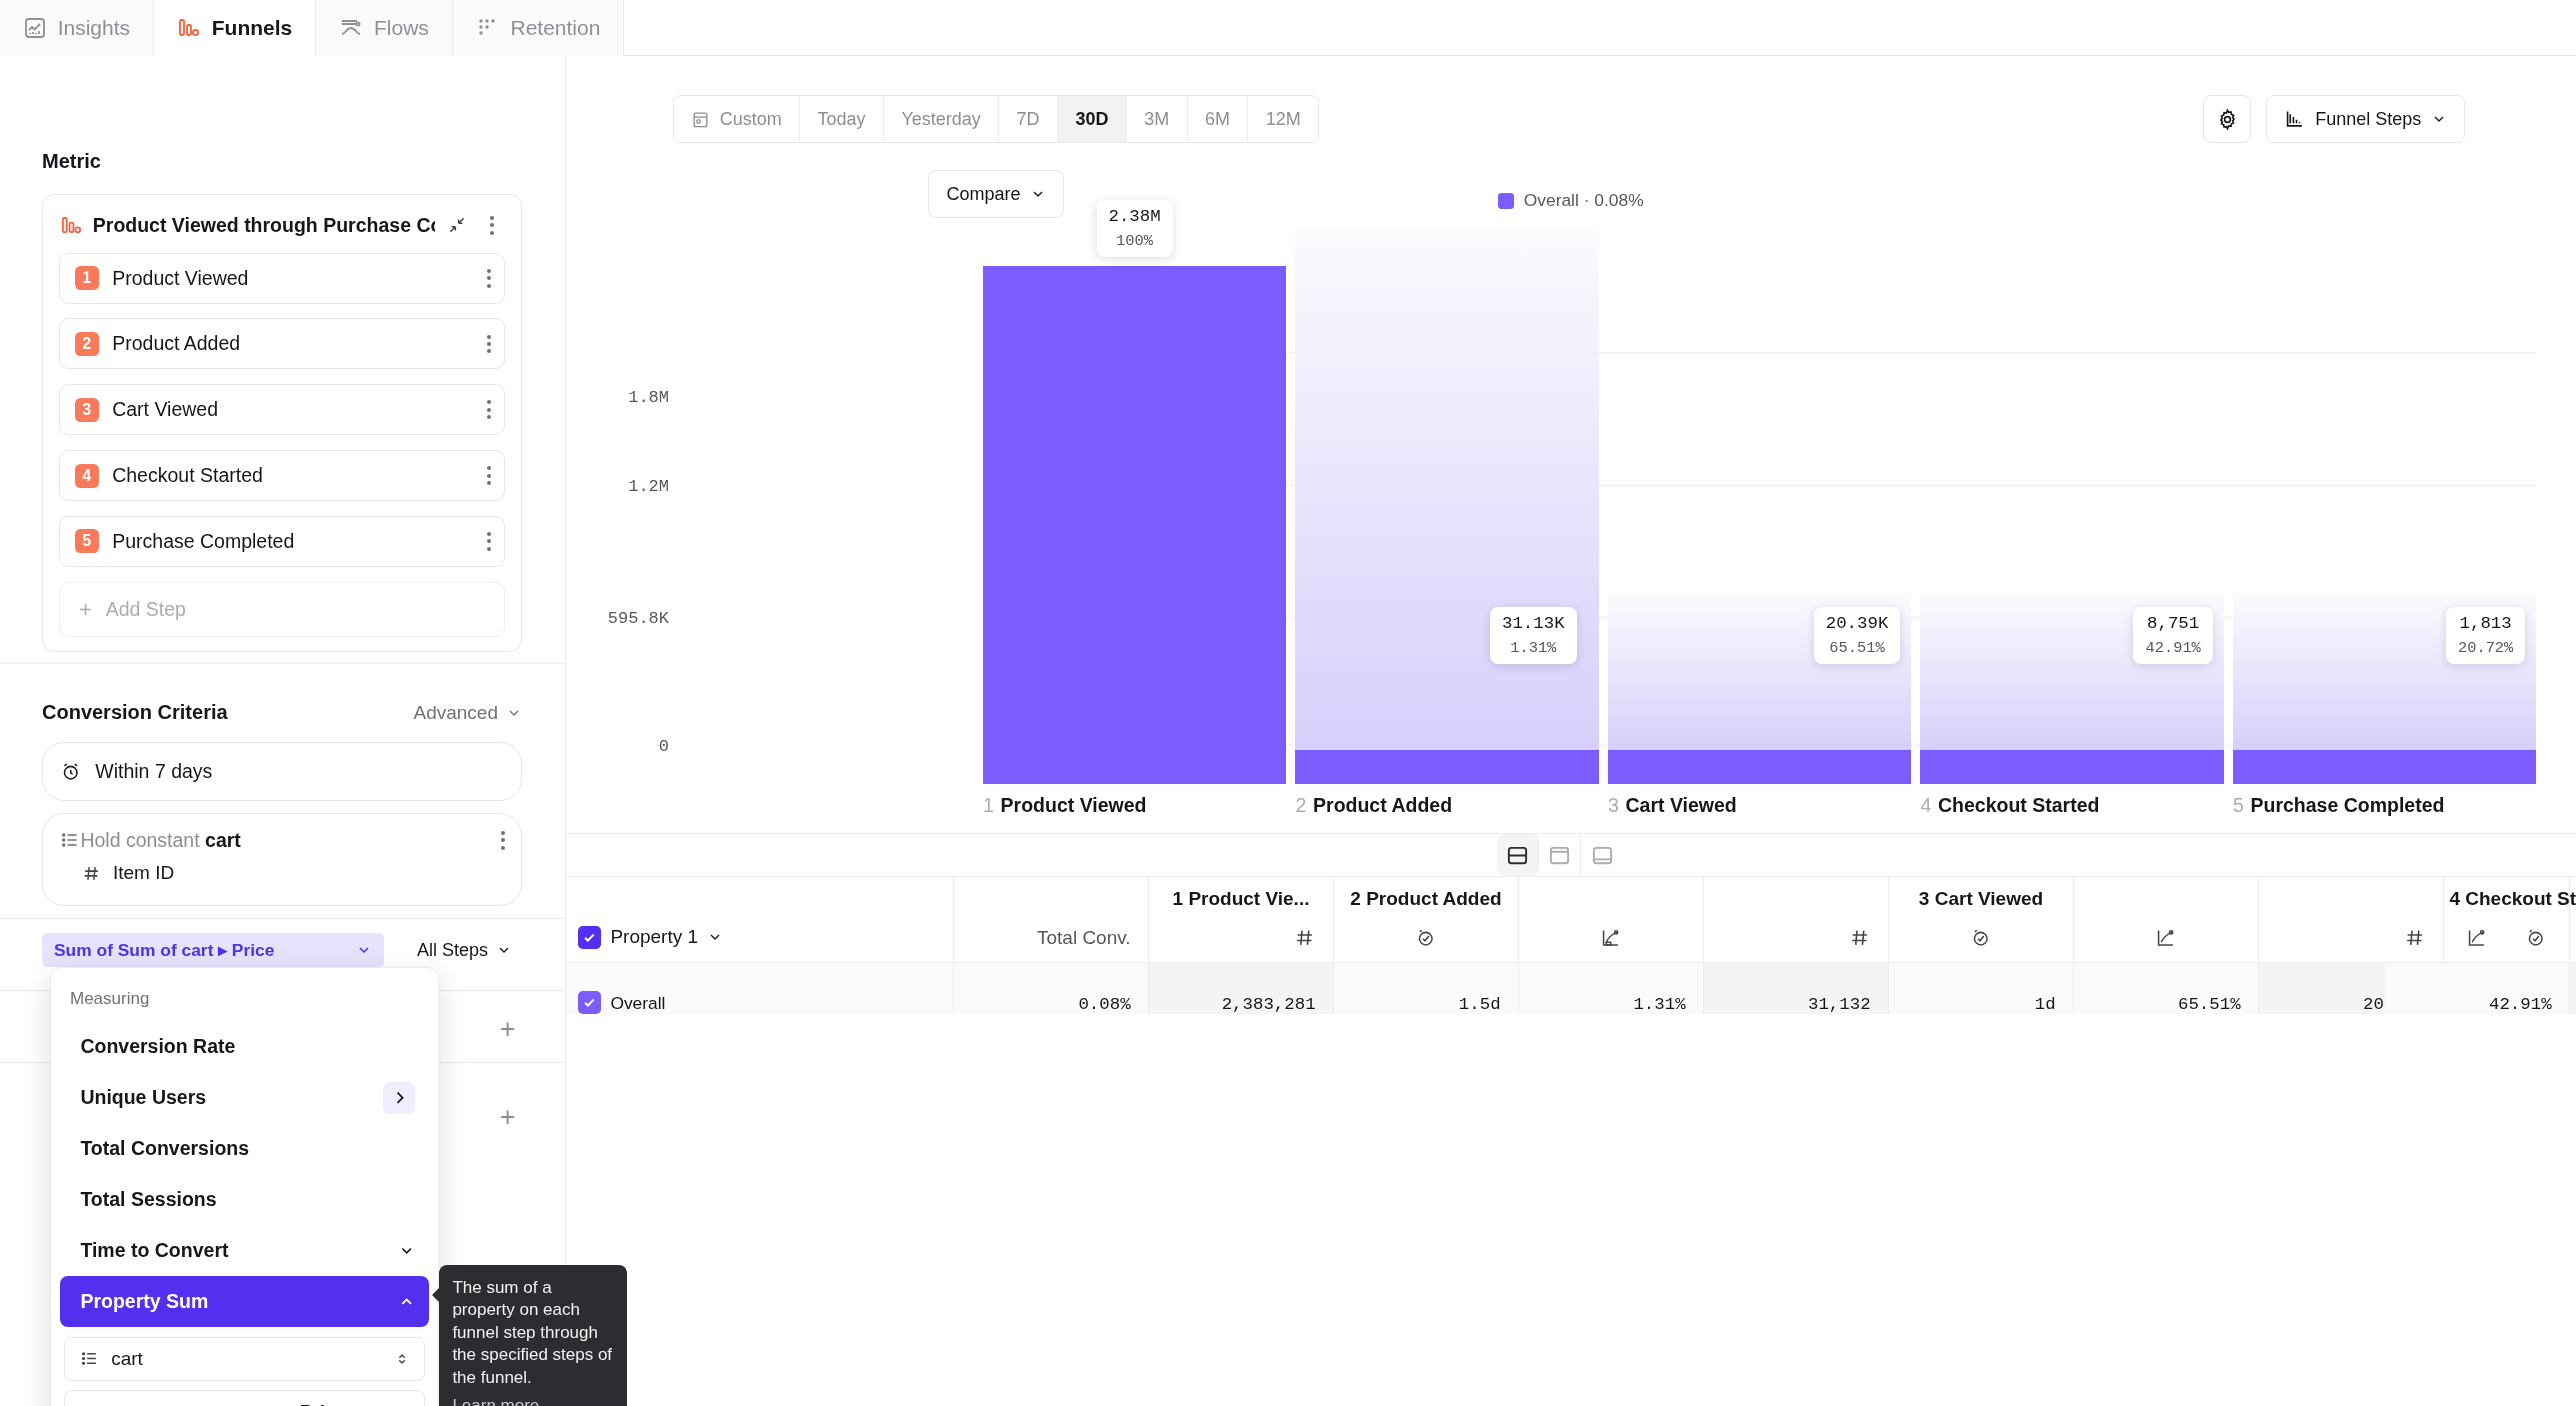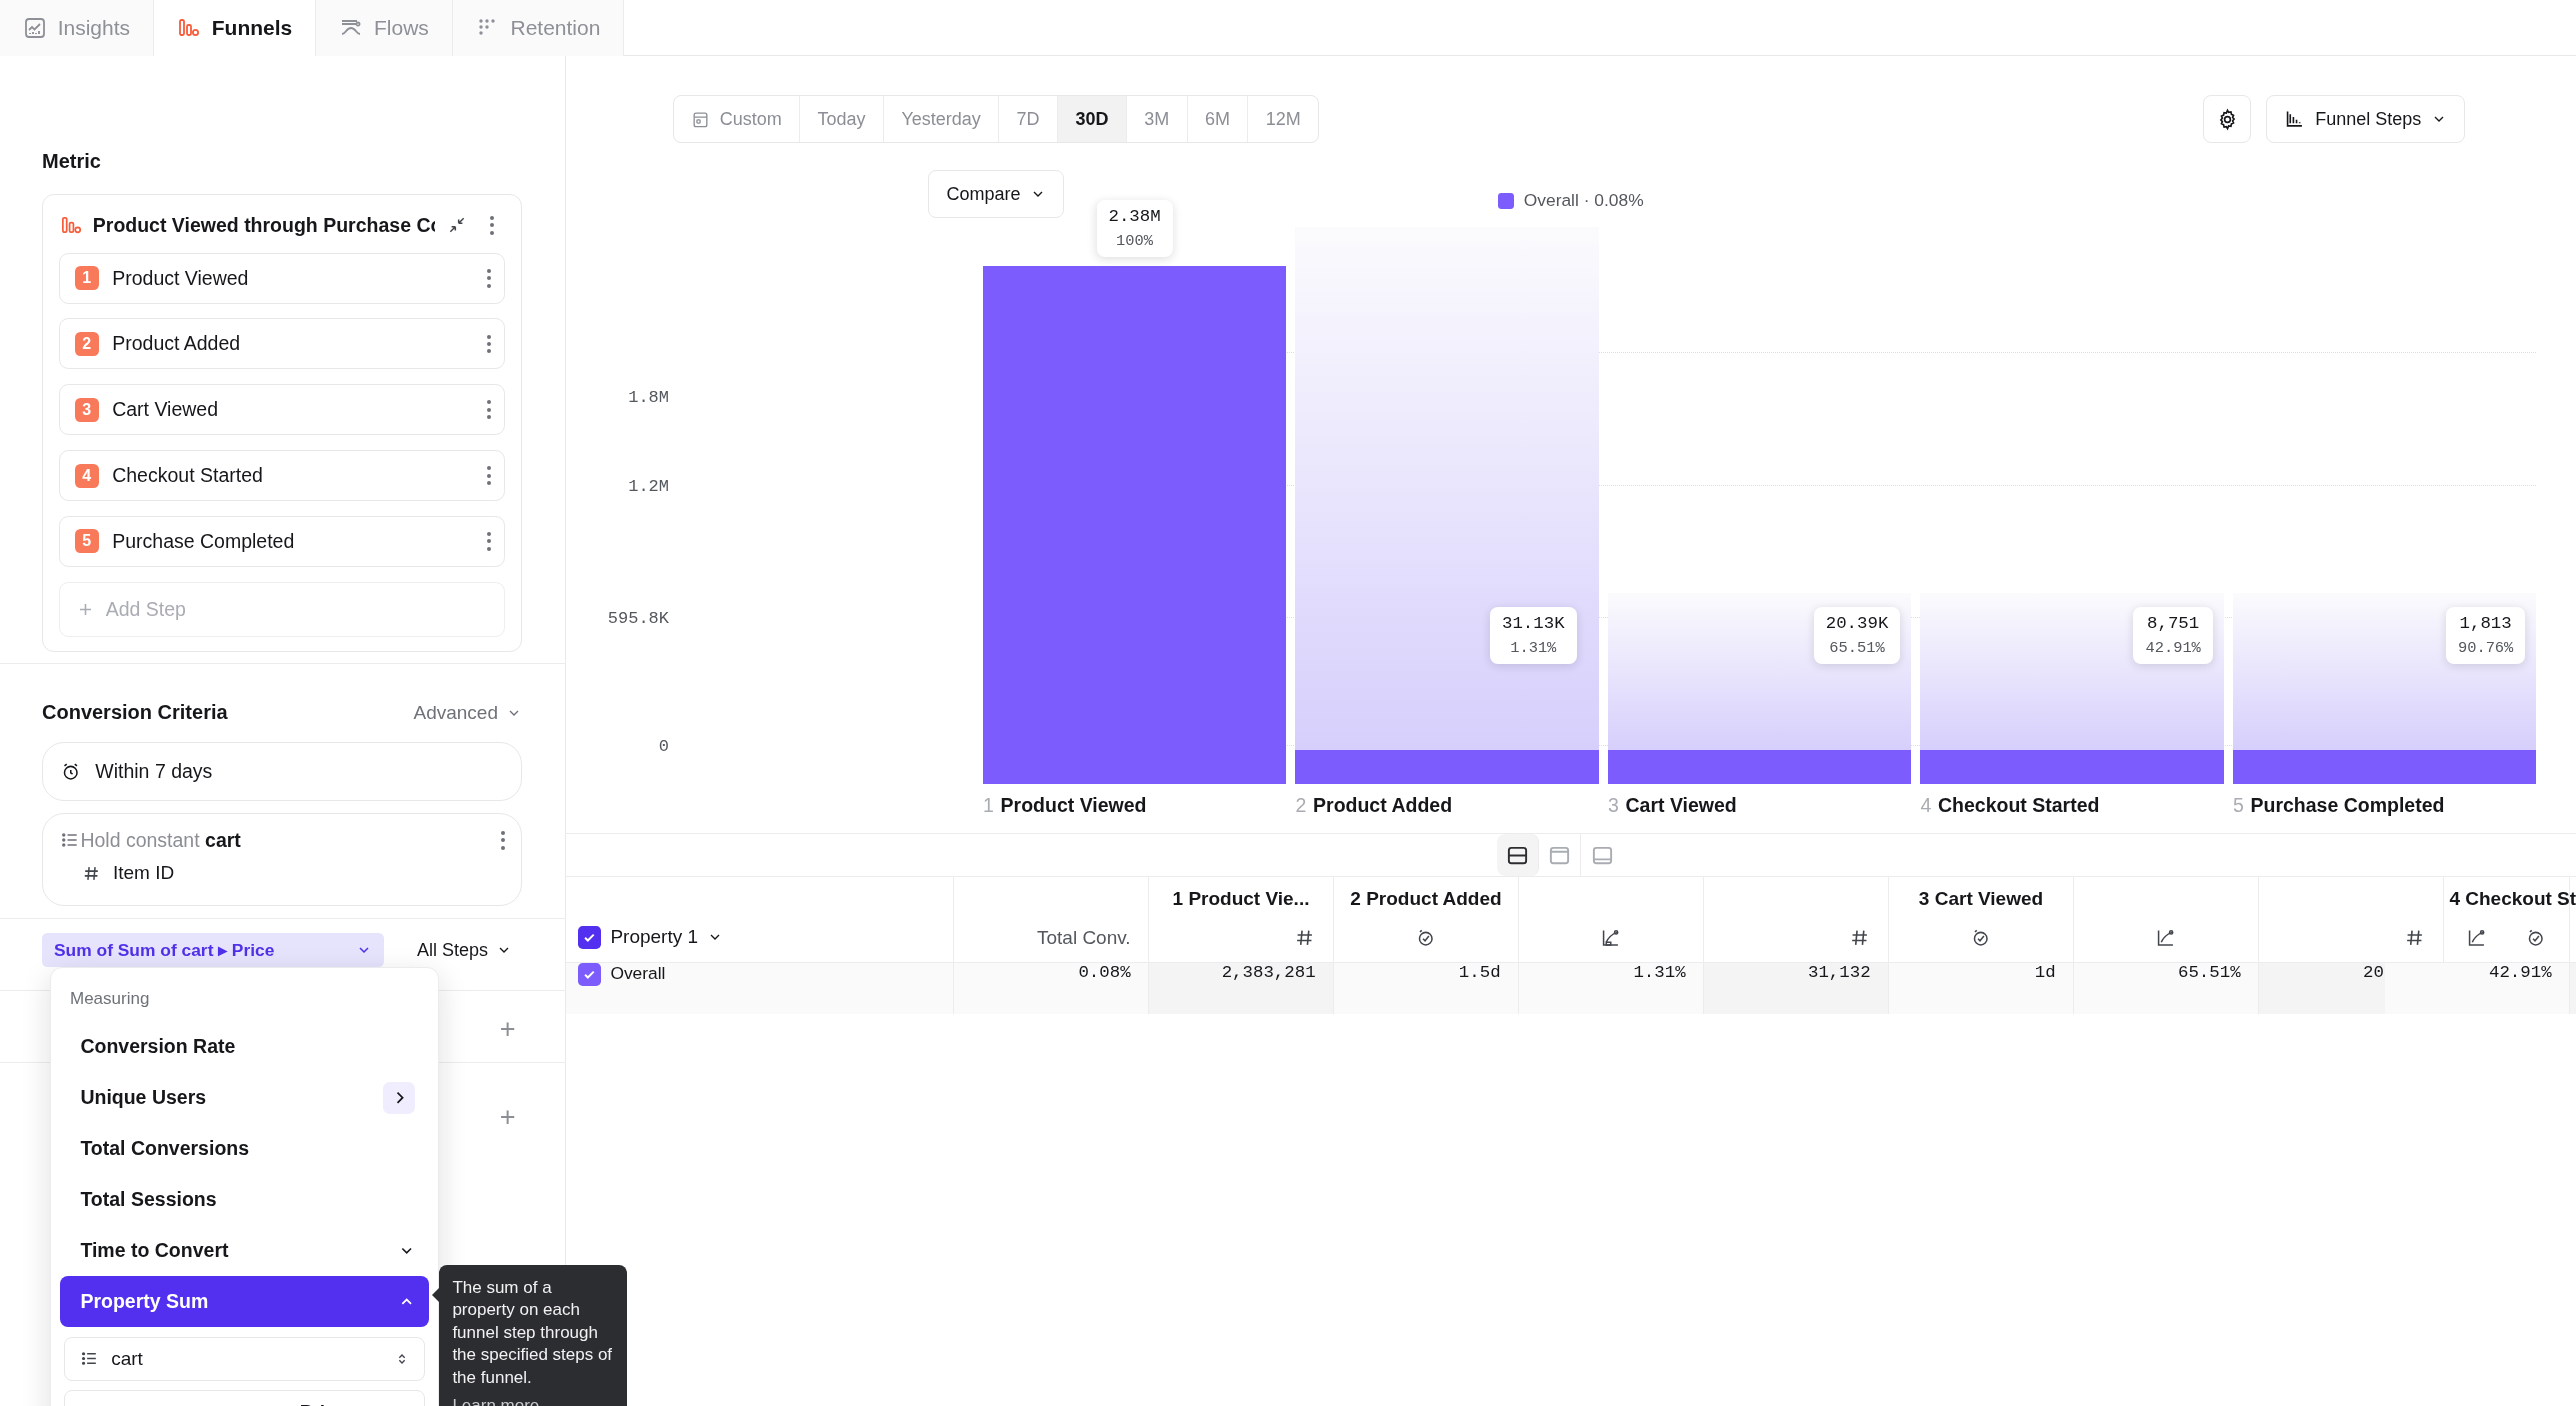--- a/index.html
+++ b/index.html
@@ -212,21 +212,21 @@
   .gh .sub { position:absolute; bottom: 13.4px; left:0; right:0; display:flex; align-items:center; justify-content:center; }
   .gh .sub.left { justify-content:flex-start; padding-left: 12px; gap:9.4px; }
   .gh .sub.right { justify-content:flex-end; padding-right: 17.4px; }
   .hdr-row { border-bottom:0.7px solid #ececee; }
   .chk { width:23px; height:23px; border-radius:4.7px; background:#5330ef; display:flex; align-items:center; justify-content:center; flex:none; cursor:pointer; }
   .chk.light { background:#7c5cfc; }
   .chk svg { width:14.8px; height:14.8px; }
   .hdr-lab { font-size:19px; color:#15171a; }
   .hdr-lab.mut { color:#54585e; }
   .row { display:grid; grid-template-columns: 388px 195px 185px 185px 185px 185px 185px 185px 185px 185px; background:#fafafb; }
-  .cell { height: 51px; display:flex; align-items:flex-start; justify-content:flex-end; padding-right: 17.4px;
+  .cell { height: 51px; display:flex; align-items:flex-end; justify-content:flex-end; padding-right: 17.4px;
           font-family:"Liberation Mono", monospace; font-size:17.4px; color:#15171a; border-right:0.7px solid #ececee; }
   .cell.name { justify-content:flex-start; padding-left: 12px; gap:9.4px; font-family:"Liberation Sans", sans-serif; }
   .shade { background:#f4f4f5; }
 </style>
 </head>
 <body>
 
 <div class="app">
 
   <div class="topbar">
@@ -586,21 +586,21 @@
             <div class="v">8,751</div>
             <div class="p">42.91%</div>
           </div>
         </div>
 
         <div class="bcol">
           <div class="bghost" style="top:366px; bottom:34px;"></div>
           <div class="bsolid" style="height:34px;"></div>
           <div class="bubble" style="right:10.7px; top:380px;">
             <div class="v">1,813</div>
-            <div class="p">90.76%</div>
+            <div class="p">20.72%</div>
           </div>
         </div>
       </div>
     </div>
 
     <div class="xaxis">
       <div class="xlab"><span class="n">1</span><span>Product Viewed</span></div>
       <div class="xlab"><span class="n">2</span><span>Product Added</span></div>
       <div class="xlab"><span class="n">3</span><span>Cart Viewed</span></div>
       <div class="xlab"><span class="n">4</span><span>Checkout Started</span></div>

